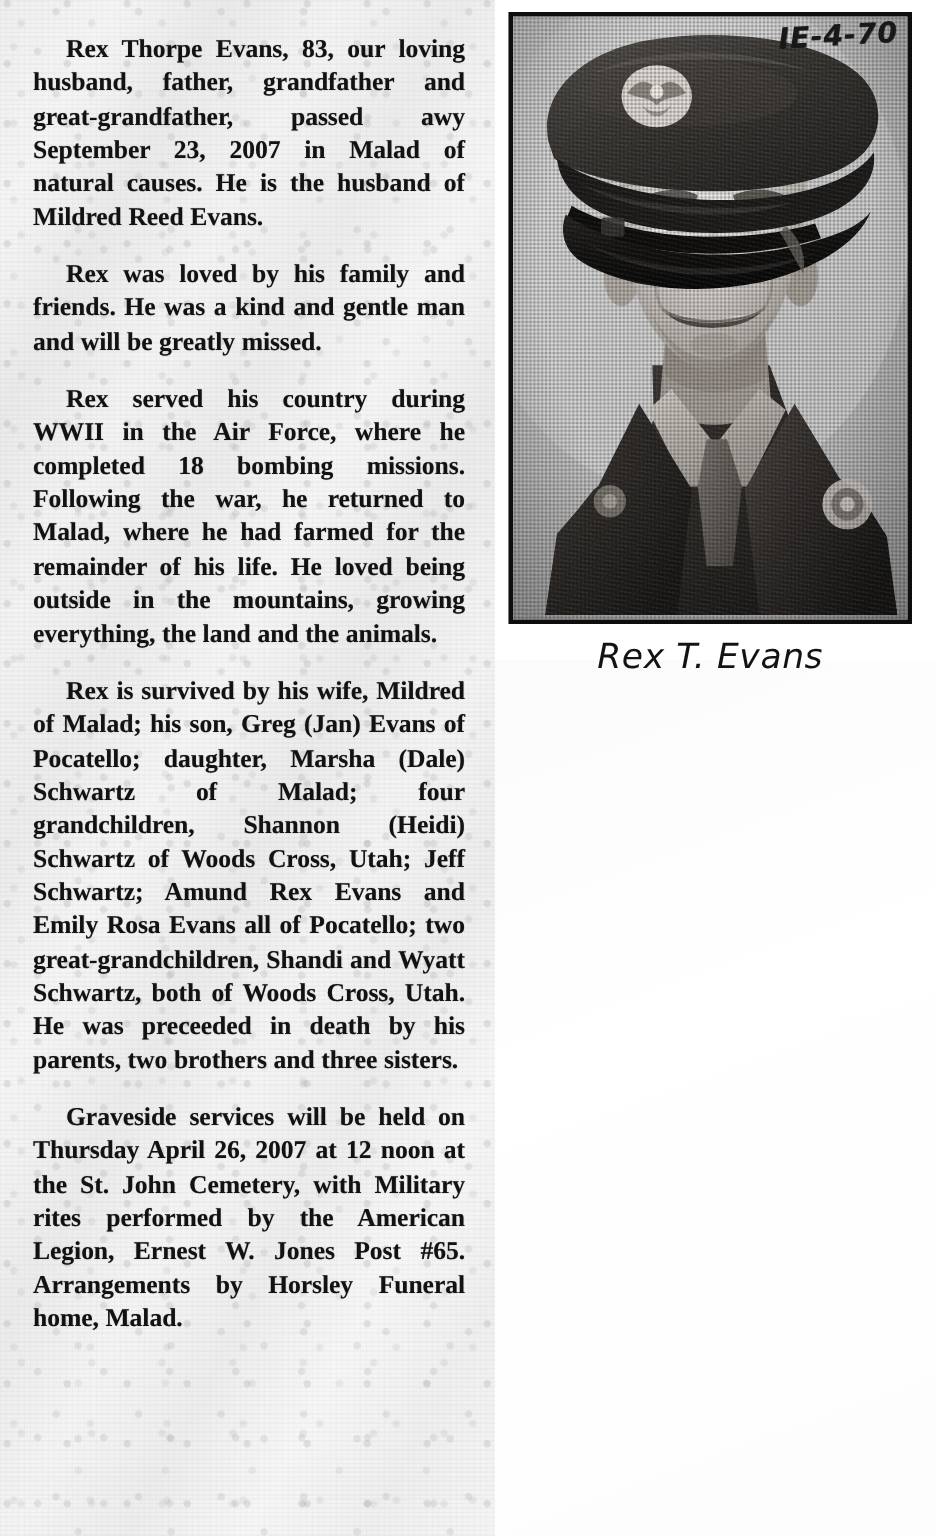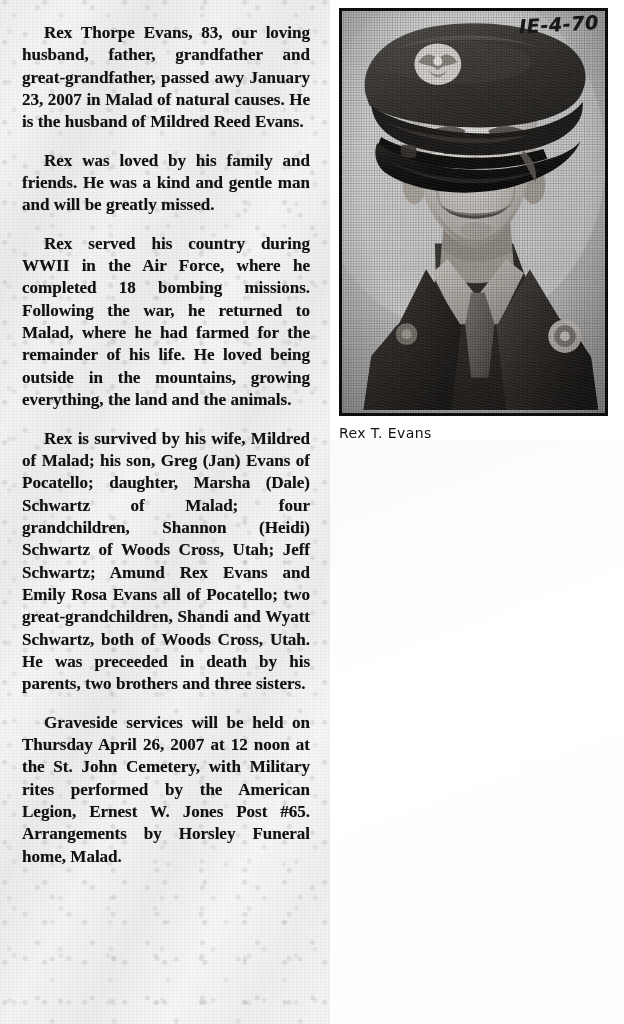--- a/index.html
+++ b/index.html
@@ -149,39 +149,41 @@
     font-style: italic;
     color: #181818;
     letter-spacing: .6px;
     transform: rotate(-3.2deg);
     white-space: nowrap;
     text-shadow: .4px .4px 0 rgba(0,0,0,.5);
   }
 
   #photo-caption {
     margin-top: 9px;
+    text-align: center;
     font-family: "DejaVu Sans", sans-serif;
-    font-size: 14px;
+    font-size: 23px;
     font-weight: 400;
     color: #131313;
     letter-spacing: .4px;
+    font-style: italic;
   }
 </style>
 </head>
 <body>
 
 <div id="clipping">
 
   <div class="paper-texture"></div>
   <div class="paper-texture-right"></div>
 
   <div id="article">
 
 
-    <p class="para">Rex Thorpe Evans, 83, our loving husband, father, grandfather and great-grandfather, passed awy January 23, 2007 in Malad of natural causes. He is the husband of Mildred Reed Evans.</p>
+    <p class="para">Rex Thorpe Evans, 83, our loving husband, father, grandfather and great-grandfather, passed awy September 23, 2007 in Malad of natural causes. He is the husband of Mildred Reed Evans.</p>
     <p class="para">Rex was loved by his family and friends. He was a kind and gentle man and will be greatly missed.</p>
     <p class="para">Rex served his country during WWII in the Air Force, where he completed 18 bombing missions. Following the war, he returned to Malad, where he had farmed for the remainder of his life. He loved being outside in the mountains, growing everything, the land and the animals.</p>
     <p class="para">Rex is survived by his wife, Mildred of Malad; his son, Greg (Jan) Evans of Pocatello; daughter, Marsha (Dale) Schwartz of Malad; four grandchildren, Shannon (Heidi) Schwartz of Woods Cross, Utah;  Jeff Schwartz; Amund Rex Evans and Emily Rosa Evans all of Pocatello;  two great-grandchildren, Shandi  and Wyatt Schwartz, both of Woods Cross, Utah. He was preceeded in death by his parents, two brothers and three sisters.</p>
     <p class="para">Graveside services will be held on Thursday April 26, 2007 at 12 noon at the St. John Cemetery, with Military rites performed by the American Legion, Ernest W. Jones Post #65. Arrangements by Horsley Funeral home, Malad.</p>
   </div>
 
   <div id="photo-block">
 
     <div id="photo-frame">
 

